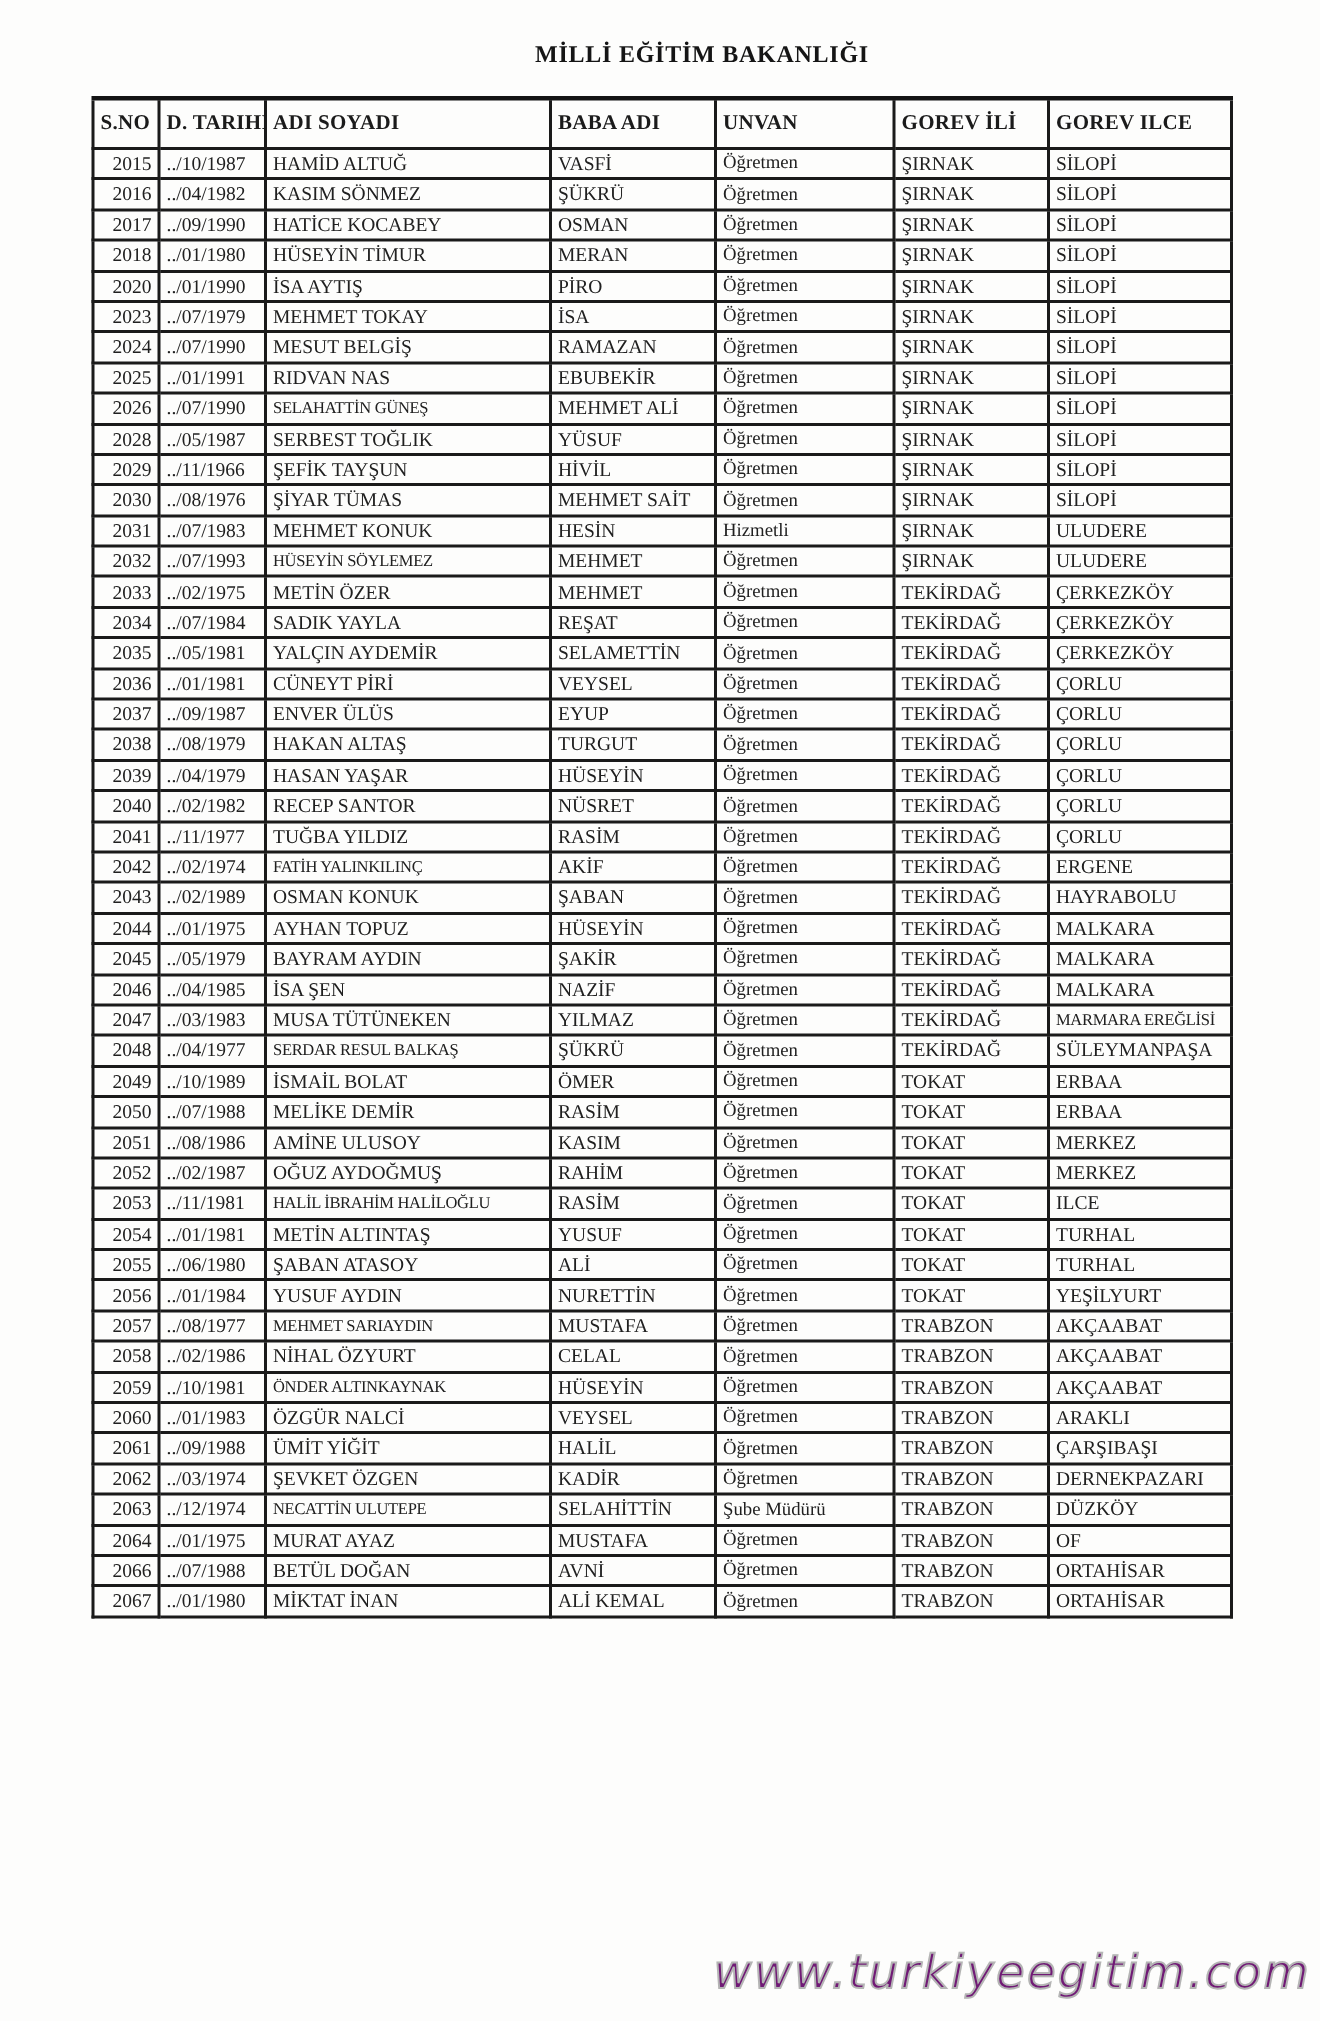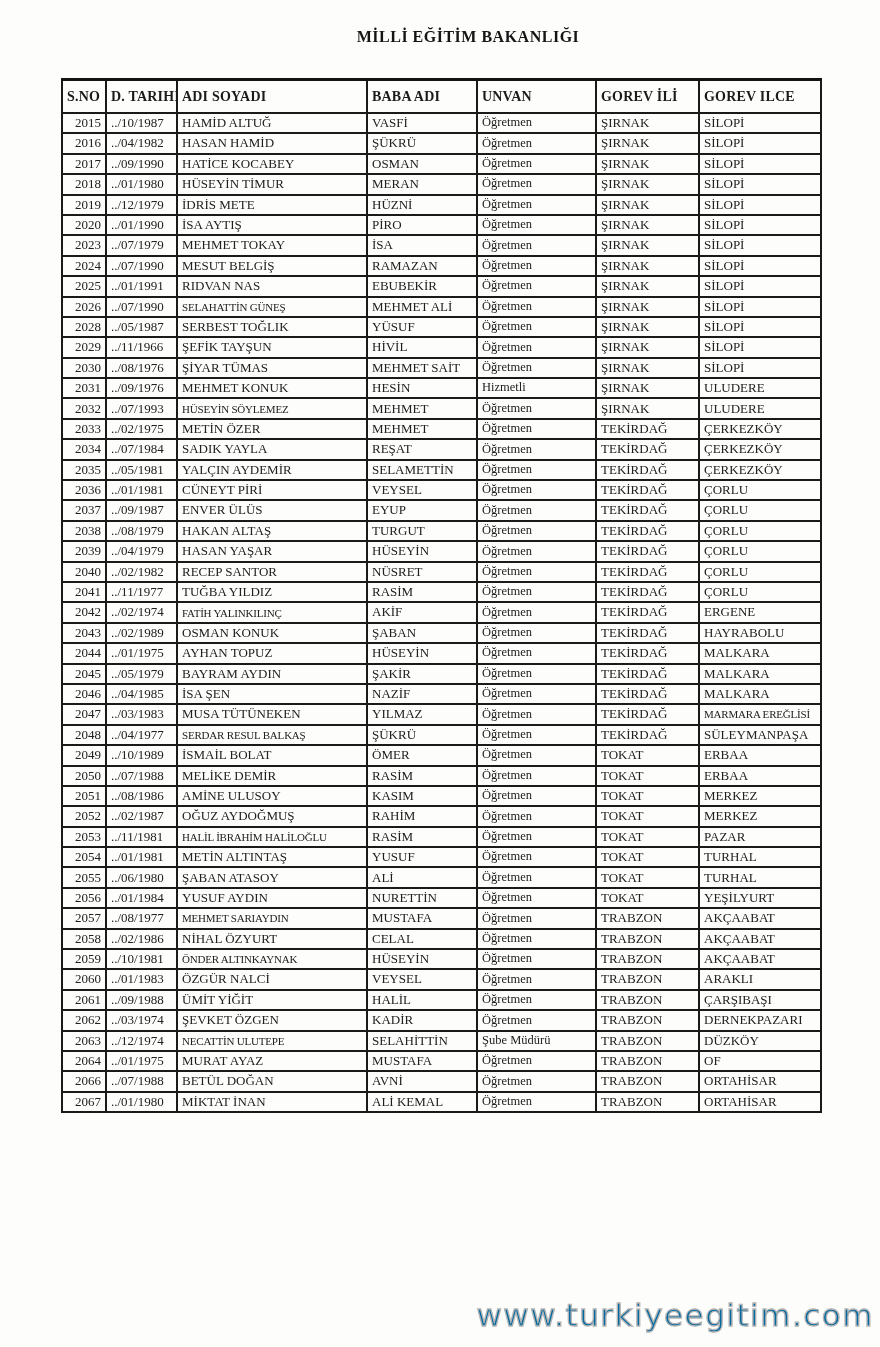--- a/index.html
+++ b/index.html
@@ -22,21 +22,21 @@
     width: 880px;
     text-align: center;
     font-size: 16px;
     font-weight: bold;
     letter-spacing: 0.5px;
     color: #151515;
     padding-left: 28px;
   }
   table.personnel {
     position: absolute;
-    top: 78px;
+    top: 64px;
     left: 61px;
     width: 759px;
     border-collapse: collapse;
     table-layout: fixed;
     border: 2px solid #141414;
     border-top-width: 3px;
   }
   table.personnel th,
   table.personnel td {
     border: 2px solid #1a1a1a;
@@ -72,23 +72,24 @@
     letter-spacing: -0.2px;
   }
   .watermark {
     position: absolute;
     right: 6px;
     bottom: 14px;
     font-family: "DejaVu Sans", sans-serif;
     font-size: 31px;
     font-weight: 400;
     letter-spacing: 1.5px;
-    color: #0369a1;
+    color: #701a75;
     -webkit-text-stroke: 1.3px #b4b4b4;
     text-shadow: 0 0 1px #c9c9c9;
+    font-style: italic;
   }
 </style>
 </head>
 <body>
 
 <div class="doc-title">MİLLİ EĞİTİM BAKANLIĞI</div>
 
 <table class="personnel">
   <colgroup>
       <col style="width: 44px;">
@@ -116,21 +117,21 @@
         <td class="c-date">../10/1987</td>
         <td class="c-name">HAMİD ALTUĞ</td>
         <td class="c-father">VASFİ</td>
         <td class="c-unvan">Öğretmen</td>
         <td class="c-il">ŞIRNAK</td>
         <td class="c-ilce">SİLOPİ</td>
       </tr>
       <tr>
         <td class="c-sno">2016</td>
         <td class="c-date">../04/1982</td>
-        <td class="c-name">HASAN HAMİD</td>
+        <td class="c-name">KASIM SÖNMEZ</td>
         <td class="c-father">ŞÜKRÜ</td>
         <td class="c-unvan">Öğretmen</td>
         <td class="c-il">ŞIRNAK</td>
         <td class="c-ilce">SİLOPİ</td>
       </tr>
       <tr>
         <td class="c-sno">2017</td>
         <td class="c-date">../09/1990</td>
         <td class="c-name">HATİCE KOCABEY</td>
         <td class="c-father">OSMAN</td>
@@ -141,29 +142,20 @@
       <tr>
         <td class="c-sno">2018</td>
         <td class="c-date">../01/1980</td>
         <td class="c-name">HÜSEYİN TİMUR</td>
         <td class="c-father">MERAN</td>
         <td class="c-unvan">Öğretmen</td>
         <td class="c-il">ŞIRNAK</td>
         <td class="c-ilce">SİLOPİ</td>
       </tr>
       <tr>
-        <td class="c-sno">2019</td>
-        <td class="c-date">../12/1979</td>
-        <td class="c-name">İDRİS METE</td>
-        <td class="c-father">HÜZNİ</td>
-        <td class="c-unvan">Öğretmen</td>
-        <td class="c-il">ŞIRNAK</td>
-        <td class="c-ilce">SİLOPİ</td>
-      </tr>
-      <tr>
         <td class="c-sno">2020</td>
         <td class="c-date">../01/1990</td>
         <td class="c-name">İSA AYTIŞ</td>
         <td class="c-father">PİRO</td>
         <td class="c-unvan">Öğretmen</td>
         <td class="c-il">ŞIRNAK</td>
         <td class="c-ilce">SİLOPİ</td>
       </tr>
       <tr>
         <td class="c-sno">2023</td>
@@ -223,21 +215,21 @@
         <td class="c-sno">2030</td>
         <td class="c-date">../08/1976</td>
         <td class="c-name">ŞİYAR TÜMAS</td>
         <td class="c-father">MEHMET SAİT</td>
         <td class="c-unvan">Öğretmen</td>
         <td class="c-il">ŞIRNAK</td>
         <td class="c-ilce">SİLOPİ</td>
       </tr>
       <tr>
         <td class="c-sno">2031</td>
-        <td class="c-date">../09/1976</td>
+        <td class="c-date">../07/1983</td>
         <td class="c-name">MEHMET KONUK</td>
         <td class="c-father">HESİN</td>
         <td class="c-unvan">Hizmetli</td>
         <td class="c-il">ŞIRNAK</td>
         <td class="c-ilce">ULUDERE</td>
       </tr>
       <tr>
         <td class="c-sno">2032</td>
         <td class="c-date">../07/1993</td>
         <td class="c-name small">HÜSEYİN SÖYLEMEZ</td>
@@ -426,21 +418,21 @@
         <td class="c-il">TOKAT</td>
         <td class="c-ilce">MERKEZ</td>
       </tr>
       <tr>
         <td class="c-sno">2053</td>
         <td class="c-date">../11/1981</td>
         <td class="c-name small">HALİL İBRAHİM HALİLOĞLU</td>
         <td class="c-father">RASİM</td>
         <td class="c-unvan">Öğretmen</td>
         <td class="c-il">TOKAT</td>
-        <td class="c-ilce">PAZAR</td>
+        <td class="c-ilce">ILCE</td>
       </tr>
       <tr>
         <td class="c-sno">2054</td>
         <td class="c-date">../01/1981</td>
         <td class="c-name">METİN ALTINTAŞ</td>
         <td class="c-father">YUSUF</td>
         <td class="c-unvan">Öğretmen</td>
         <td class="c-il">TOKAT</td>
         <td class="c-ilce">TURHAL</td>
       </tr>

